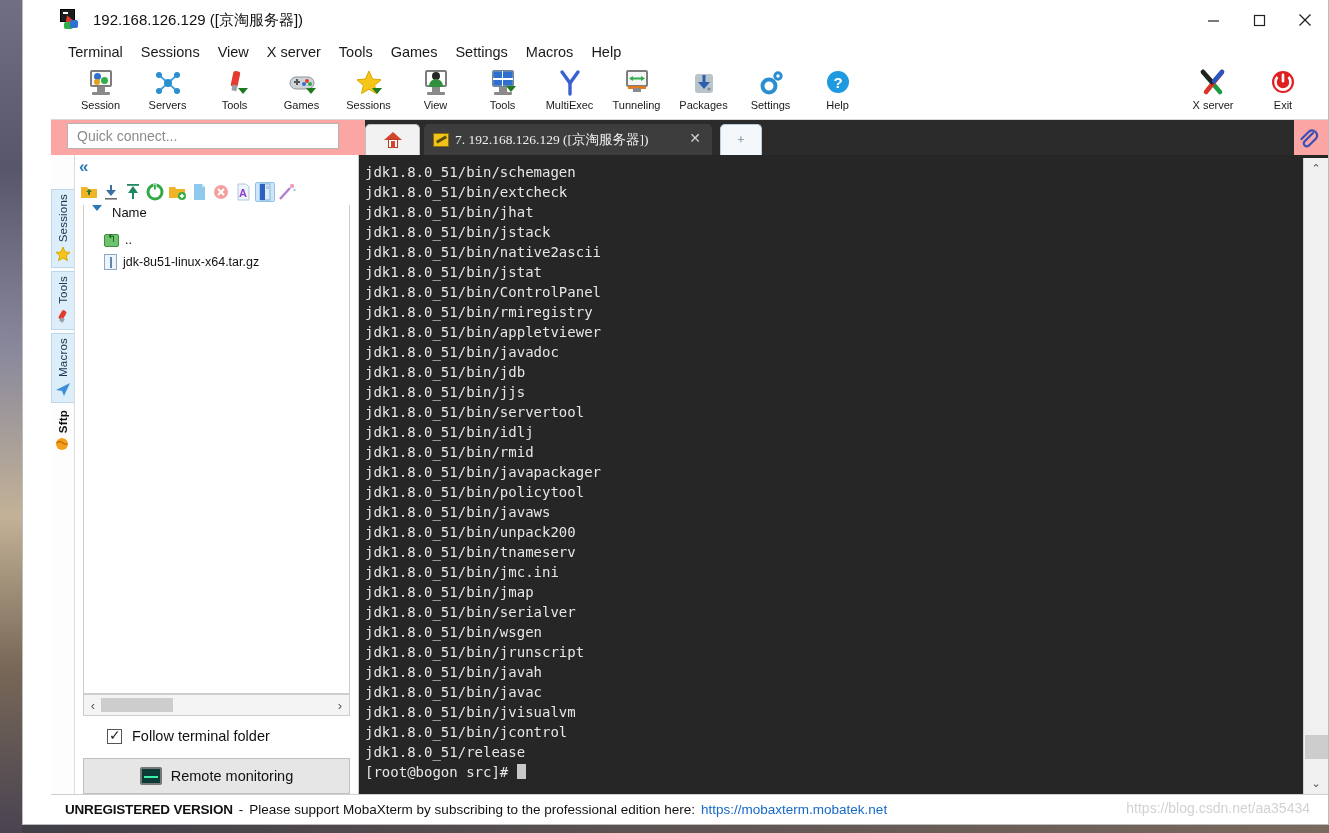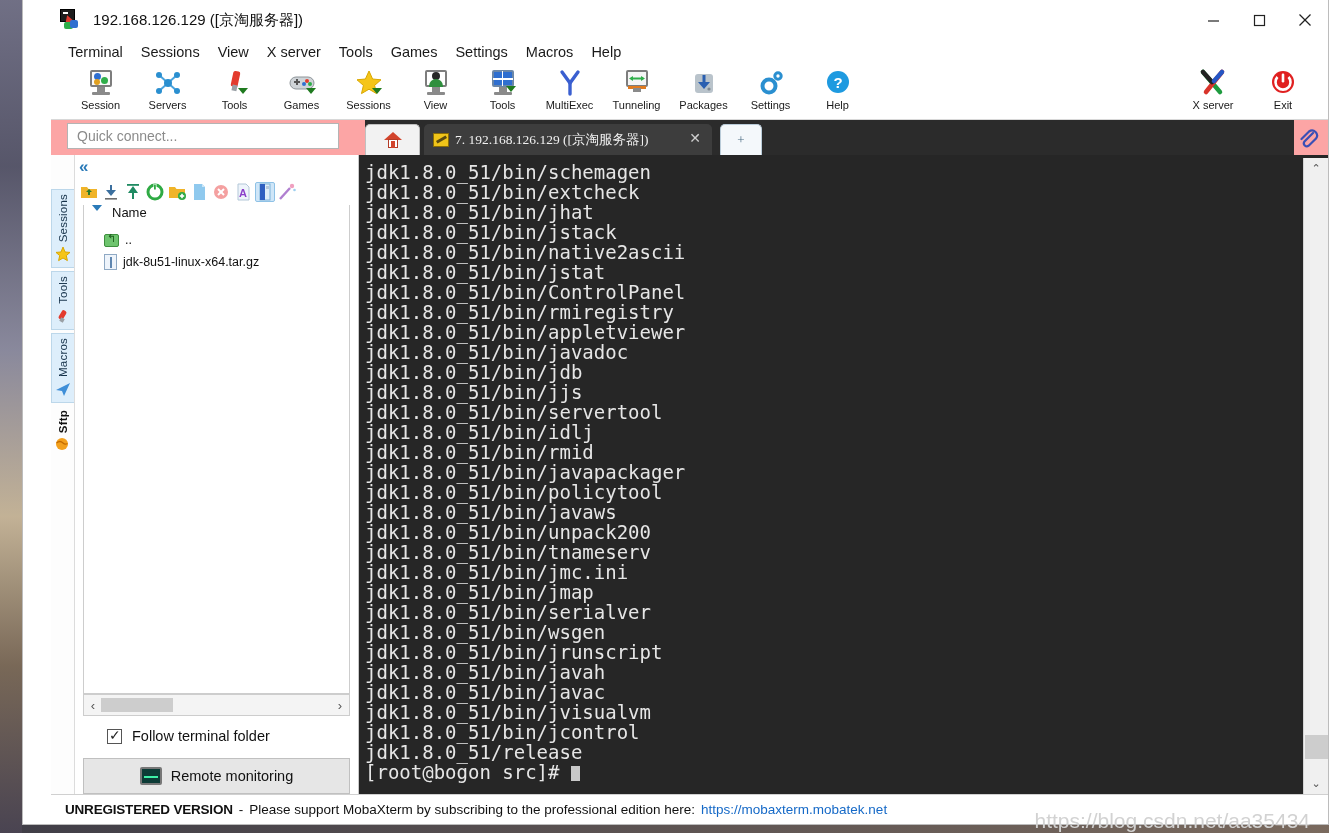--- a/index.html
+++ b/index.html
@@ -177,41 +177,41 @@
   .rm-ico:after { content:""; position:absolute; left:2px; top:7px; width:14px; height:2px; background:#3ef0a8;}
   #follow-row { height: 40px; margin: 0 8px; display: flex; align-items: center; gap: 10px; padding-left: 24px; font-size: 14.5px; color:#111;}
   .chk { width: 15px; height: 15px; border: 1px solid #555; background:#fff; position: relative; flex:0 0 15px;}
   .chk:after { content:"✓"; position:absolute; left:1px; top:-3px; font-size:14px; color:#222; }
 
   
   #terminal-wrap { flex: 1; display: flex; min-width: 0; background: #262626; padding: 3px 0 0 0; }
   #terminal {
     flex: 1; background: #262626; color: #e6e6e6;
     font-family: "DejaVu Sans Mono", "Liberation Mono", monospace;
-    font-size: 19px; line-height: 20px; padding: 4px 0 0 6px;
+    font-size: 14px; line-height: 20px; padding: 4px 0 0 6px;
     white-space: pre; overflow: hidden; min-width: 0;
   }
   #term-cursor { display: inline-block; width: 9px; height: 15px; background: #c8c8c8; vertical-align: -2px; }
   #vscroll { width: 25px; background: #f0f0f0; border-left:1px solid #d4d4d4;
              display:flex; flex-direction:column; align-items:center; justify-content:space-between;
              padding: 4px 0; flex: 0 0 25px;}
   .vs-arrow { color:#555; font-size: 11px; }
   #vs-thumb { width: 23px; height: 24px; background: #cdcdcd; margin-bottom: 18px;}
   #vs-spacer { flex:1; }
 
   
   #status-bar {
     height: 30px; background: #fff; border-top: 1px solid #d0d0d0;
     display: flex; align-items: center; padding-left: 14px; gap: 6px;
     font-size: 13.5px; color: #111; flex: 0 0 30px; position: relative;
   }
   #status-unreg { font-weight: bold; letter-spacing: -.2px; }
   #status-link { color: #1569c7; }
   #watermark {
-    position: absolute; right: 18px; top: 14px; font-size: 21px; color: #d2d2d2;
+    position: absolute; right: 18px; top: 5px; font-size: 14px; color: #d2d2d2;
     font-family: "Liberation Sans", sans-serif;
   }
 </style>
 </head>
 <body>
 
 <div id="desktop-backdrop">
   <div id="desktop-left-icons"></div>
 </div>
 

